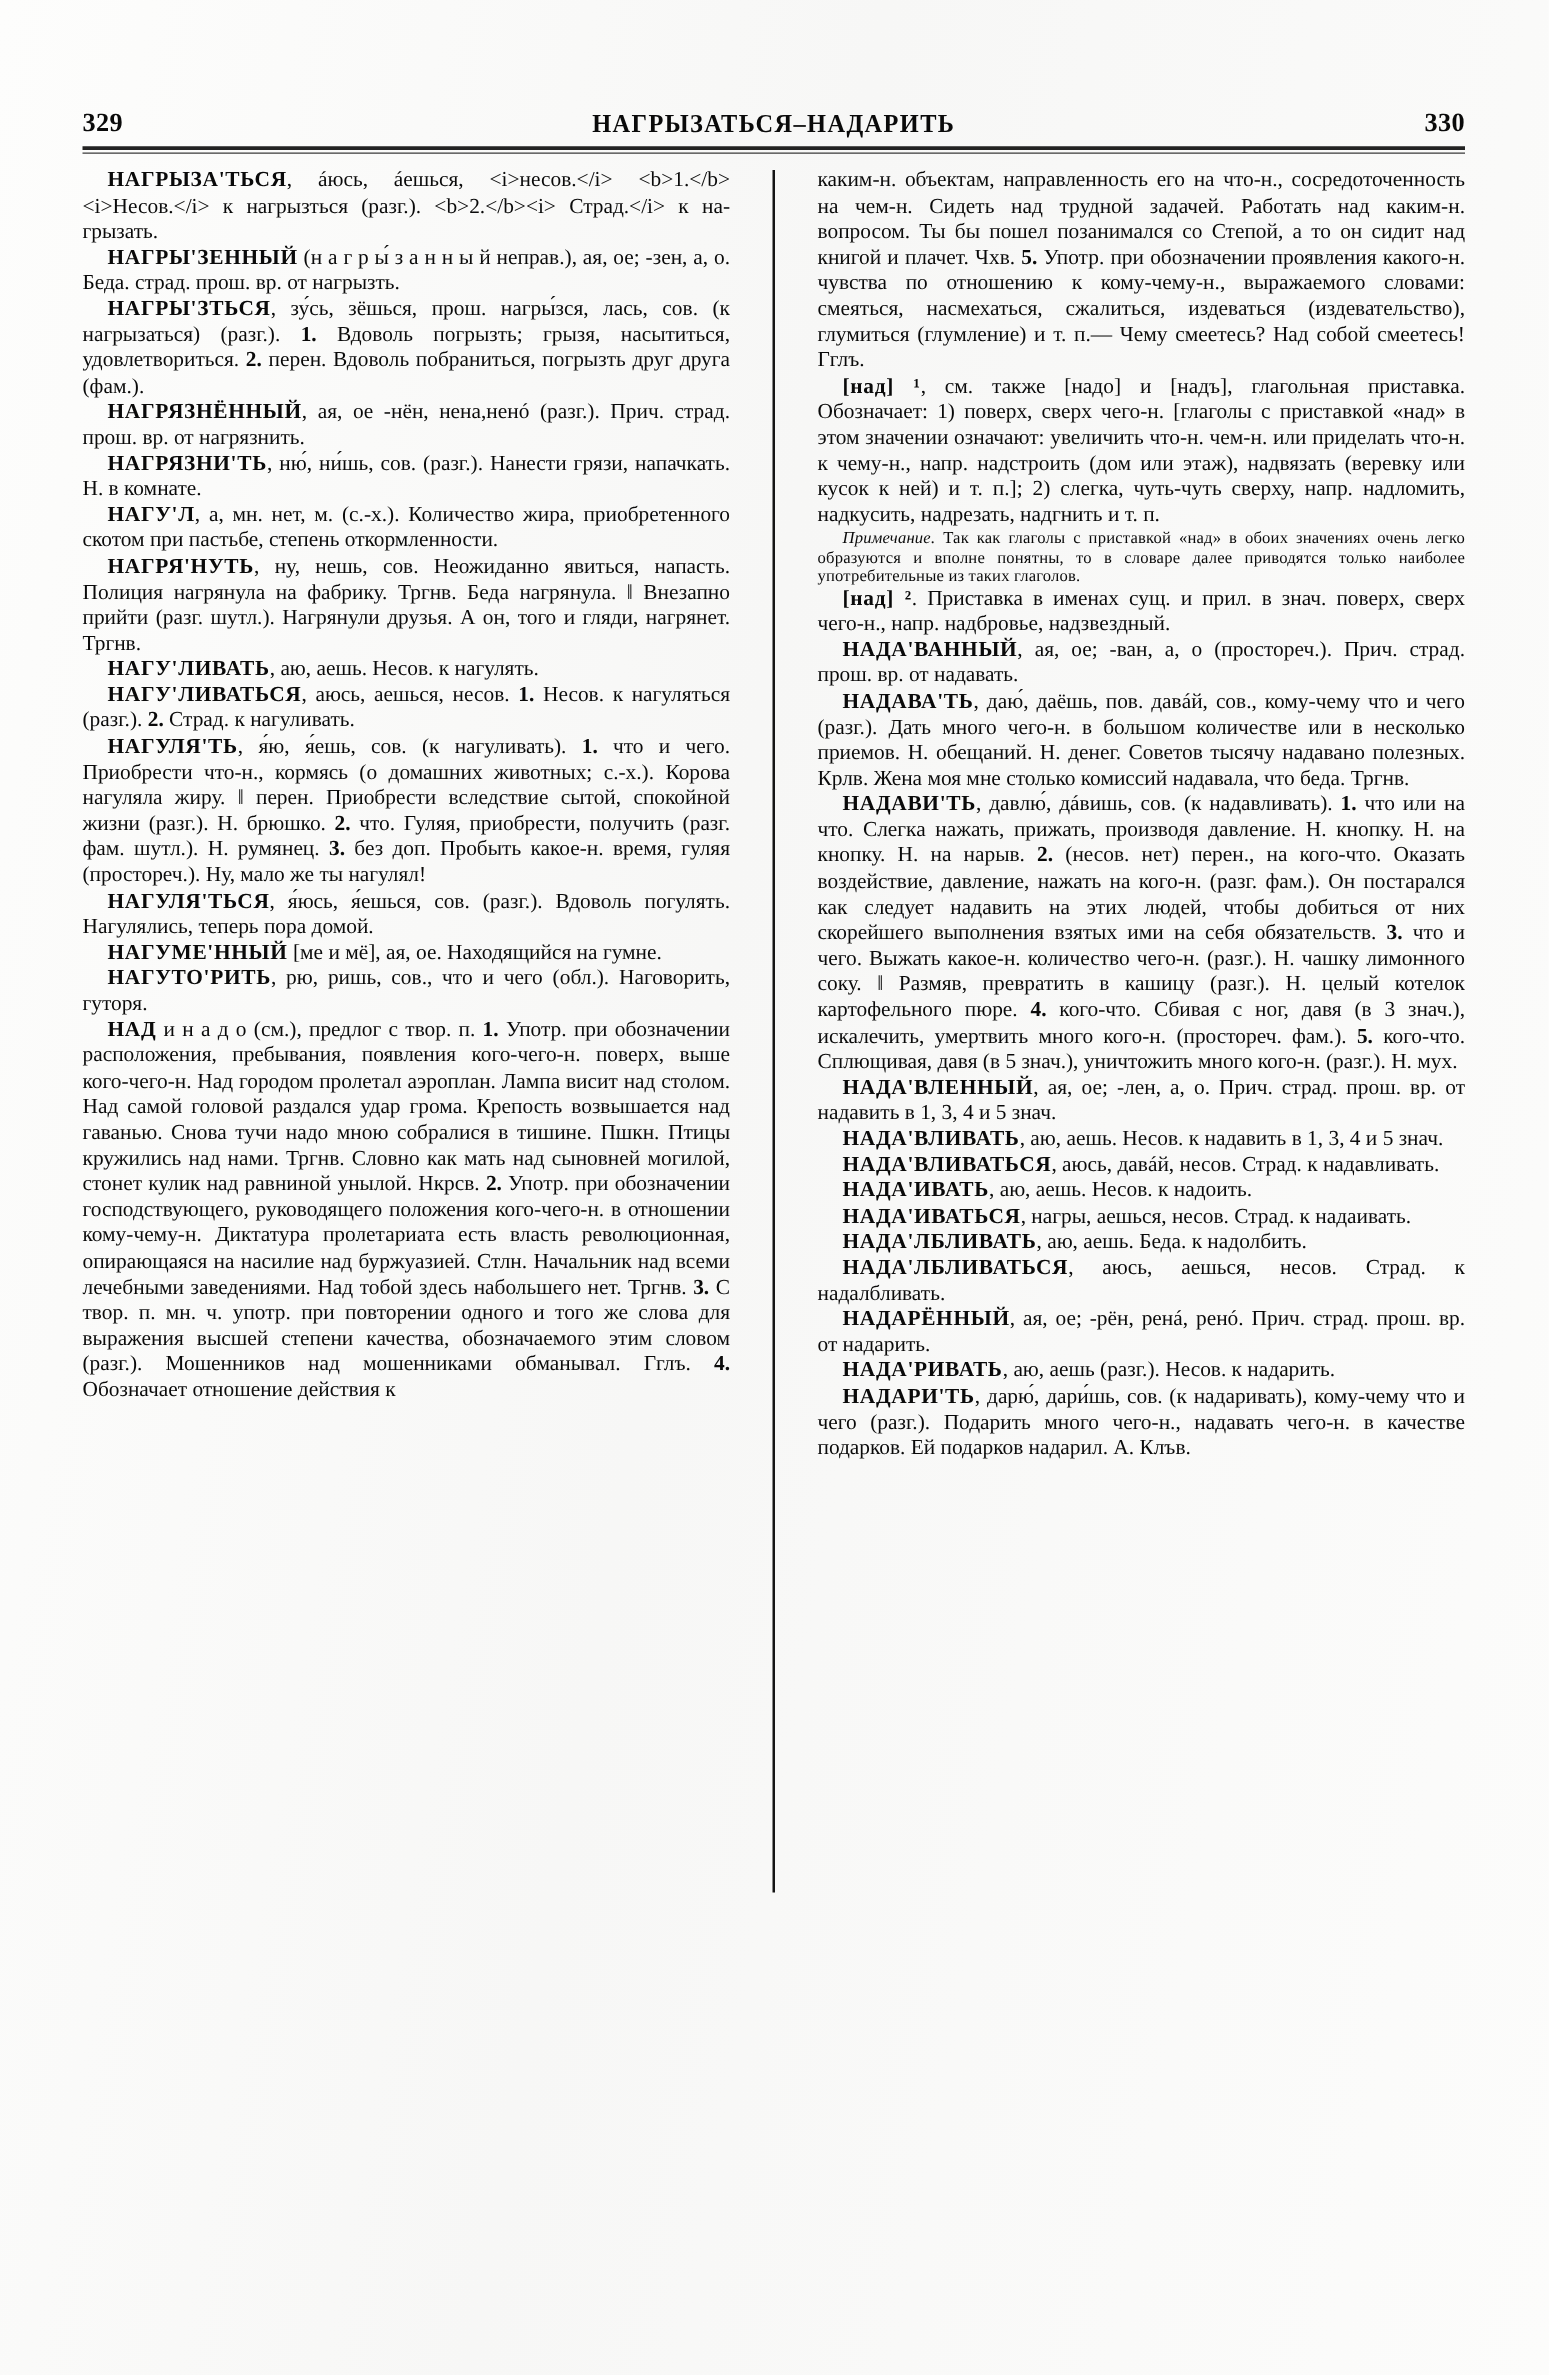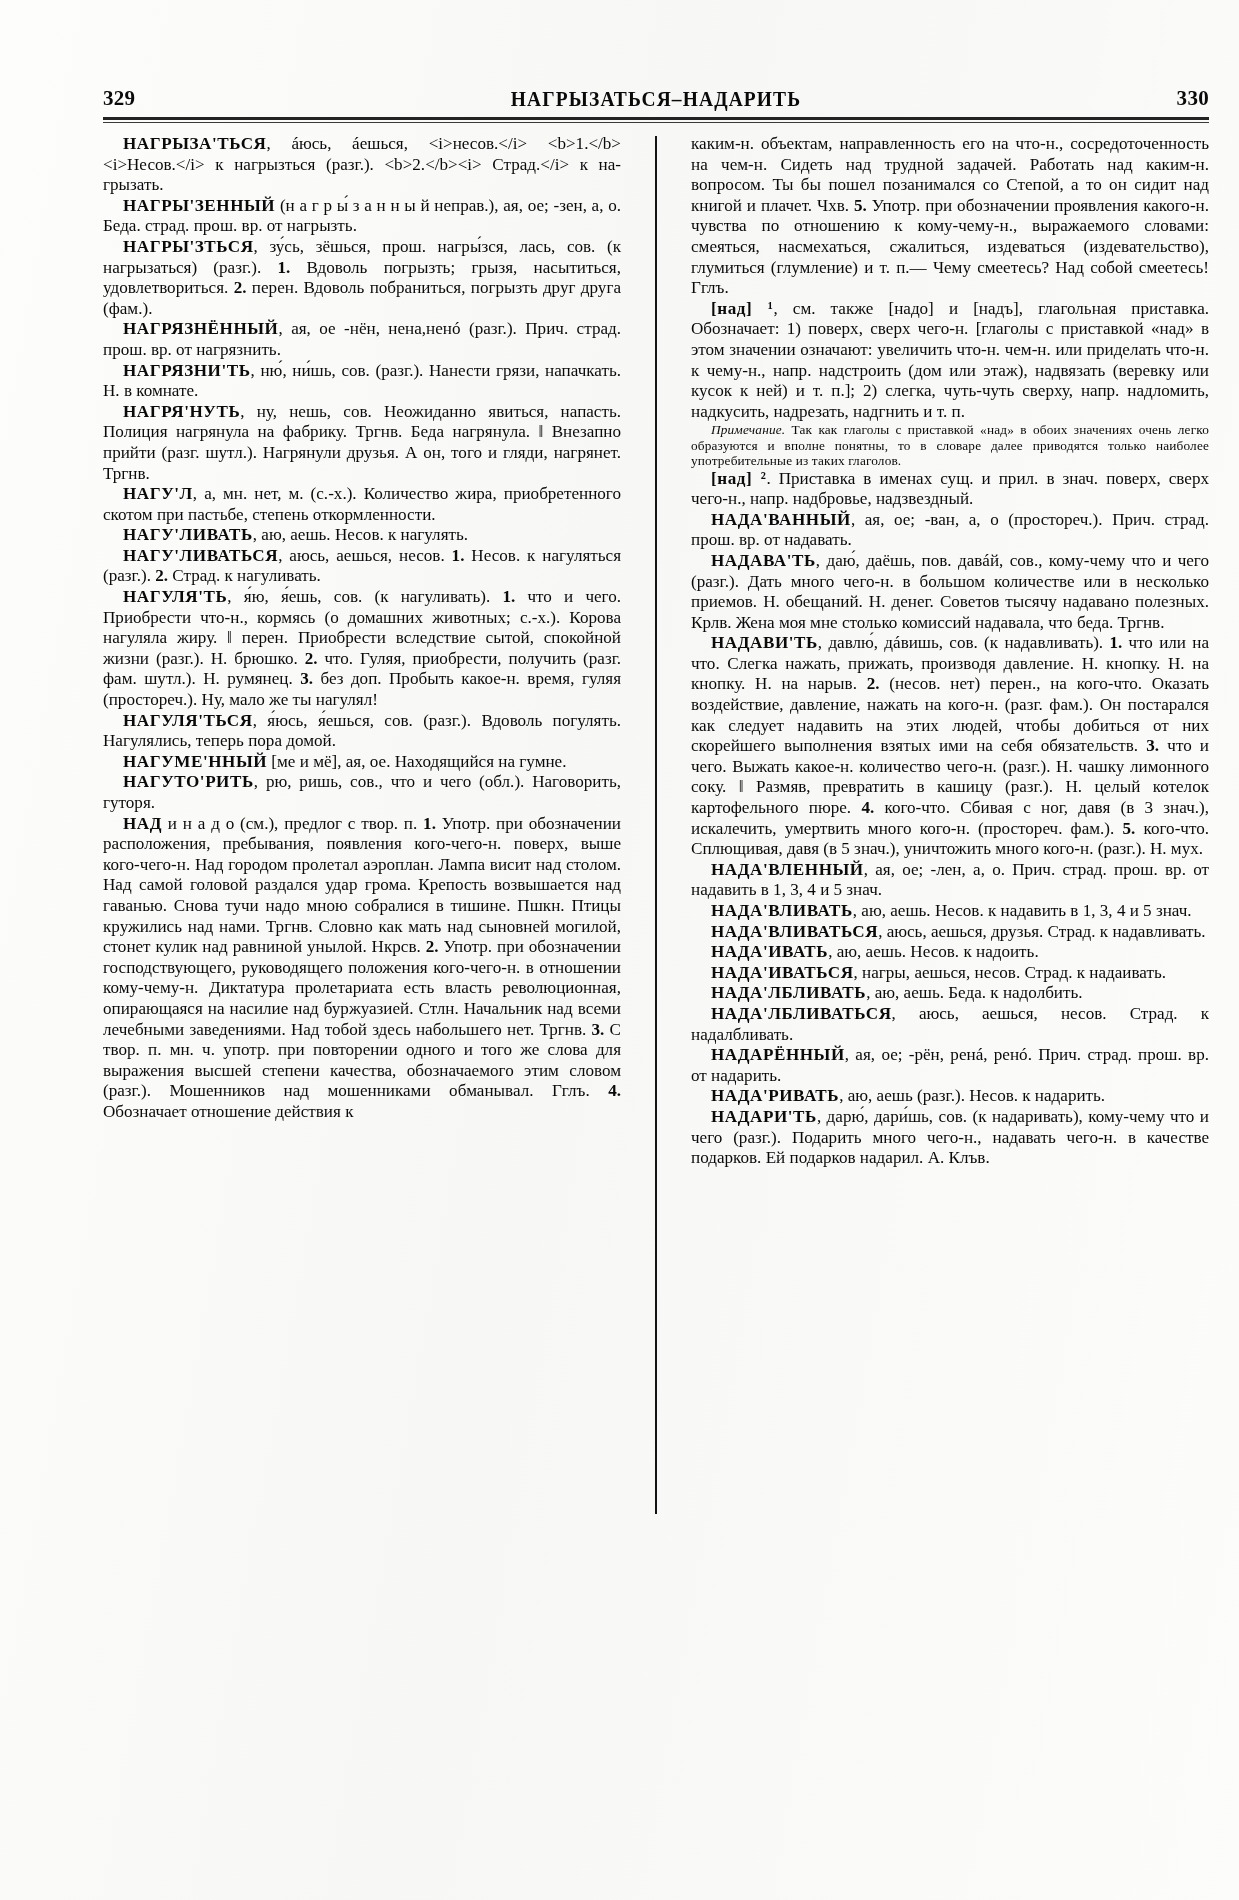--- a/index.html
+++ b/index.html
@@ -28,21 +28,20 @@
     inset: 0;
     background: linear-gradient(100deg, #fdfdfc 0%, #f7f7f6 45%, #fcfcfb 100%);
     pointer-events: none;
   }
 
   .content {
     position: absolute;
     left: 66px;
     top: 86px;
     width: 1106px;
-    margin-left: 37px;
   }
 
   
   .runhead {
     display: flex;
     align-items: flex-end;
     justify-content: space-between;
     font-weight: bold;
     letter-spacing: 0.3px;
   }
@@ -128,22 +127,22 @@
     <div class="rule"></div>
 
     <div class="columns">
 
       <div class="col" id="col-left">
           <p class="entry"><span class="hw">НАГРЫЗА'ТЬСЯ</span><span>, áюсь, áешься, &lt;i&gt;несов.&lt;/i&gt; &lt;b&gt;1.&lt;/b&gt; &lt;i&gt;Несов.&lt;/i&gt; к нагрызться (разг.). &lt;b&gt;2.&lt;/b&gt;&lt;i&gt; Страд.&lt;/i&gt; к на-грызать.</span></p>
           <p class="entry"><span class="hw">НАГРЫ'ЗЕННЫЙ</span><span> (н а г р ы́ з а н н ы й неправ.), ая, ое; -зен, а, о. Беда. страд. прош. вр. от нагрызть.</span></p>
           <p class="entry"><span class="hw">НАГРЫ'ЗТЬСЯ</span><span>, зу́сь, зёшься, прош. нагры́зся, лась, сов. (к нагрызаться) (разг.). <b>1.</b> Вдоволь погрызть; грызя, насытиться, удовлетвориться. <b>2.</b> перен. Вдоволь побраниться, погрызть друг друга (фам.).</span></p>
           <p class="entry"><span class="hw">НАГРЯЗНЁННЫЙ</span><span>, ая, ое -нён, нена,ненó (разг.). Прич. страд. прош. вр. от нагрязнить.</span></p>
           <p class="entry"><span class="hw">НАГРЯЗНИ'ТЬ</span><span>, ню́, ни́шь, сов. (разг.). Нанести грязи, напачкать. Н. в комнате.</span></p>
+          <p class="entry"><span class="hw">НАГУ'Л</span><span>, а, мн. нет, м. (с.-х.). Количество жира, приобретенного скотом при пастьбе, степень откормленности.</span></p>
           <p class="entry"><span class="hw">НАГРЯ'НУТЬ</span><span>, ну, нешь, сов. Неожиданно явиться, напасть. Полиция нагрянула на фабрику. Тргнв. Беда нагрянула. ‖ Внезапно прийти (разг. шутл.). Нагрянули друзья. А он, того и гляди, нагрянет. Тргнв.</span></p>
-          <p class="entry"><span class="hw">НАГУ'Л</span><span>, а, мн. нет, м. (с.-х.). Количество жира, приобретенного скотом при пастьбе, степень откормленности.</span></p>
           <p class="entry"><span class="hw">НАГУ'ЛИВАТЬ</span><span>, аю, аешь. Несов. к нагулять.</span></p>
           <p class="entry"><span class="hw">НАГУ'ЛИВАТЬСЯ</span><span>, аюсь, аешься, несов. <b>1.</b> Несов. к нагуляться (разг.). <b>2.</b> Страд. к нагуливать.</span></p>
           <p class="entry"><span class="hw">НАГУЛЯ'ТЬ</span><span>, я́ю, я́ешь, сов. (к нагуливать). <b>1.</b> что и чего. Приобрести что-н., кормясь (о домашних животных; с.-х.). Корова нагуляла жиру. ‖ перен. Приобрести вследствие сытой, спокойной жизни (разг.). Н. брюшко. <b>2.</b> что. Гуляя, приобрести, получить (разг. фам. шутл.). Н. румянец. <b>3.</b> без доп. Пробыть какое-н. время, гуляя (простореч.). Ну, мало же ты нагулял!</span></p>
           <p class="entry"><span class="hw">НАГУЛЯ'ТЬСЯ</span><span>, я́юсь, я́ешься, сов. (разг.). Вдоволь погулять. Нагулялись, теперь пора домой.</span></p>
           <p class="entry"><span class="hw">НАГУМЕ'ННЫЙ</span><span> [ме и мё], ая, ое. Находящийся на гумне.</span></p>
           <p class="entry"><span class="hw">НАГУТО'РИТЬ</span><span>, рю, ришь, сов., что и чего (обл.). Наговорить, гуторя.</span></p>
           <p class="entry"><span class="hw">НАД</span><span> и н а д о (см.), предлог с твор. п. <b>1.</b> Употр. при обозначении расположения, пребывания, появления кого-чего-н. поверх, выше кого-чего-н. Над городом пролетал аэроплан. Лампа висит над столом. Над самой головой раздался удар грома. Крепость возвышается над гаванью. Снова тучи надо мною собралися в тишине. Пшкн. Птицы кружились над нами. Тргнв. Словно как мать над сыновней могилой, стонет кулик над равниной унылой. Нкрсв. <b>2.</b> Употр. при обозначении господствующего, руководящего положения кого-чего-н. в отношении кому-чему-н. Диктатура пролетариата есть власть революционная, опирающаяся на насилие над буржуазией. Стлн. Начальник над всеми лечебными заведениями. Над тобой здесь набольшего нет. Тргнв. <b>3.</b> С твор. п. мн. ч. употр. при повторении одного и того же слова для выражения высшей степени качества, обозначаемого этим словом (разг.). Мошенников над мошенниками обманывал. Гглъ. <b>4.</b> Обозначает отношение действия к</span></p>
         </div>
 
       <div class="gutter">
@@ -153,21 +152,21 @@
       <div class="col" id="col-right">
           <p class="entry cont"><span>каким-н. объектам, направленность его на что-н., сосредоточенность на чем-н. Сидеть над трудной задачей. Работать над каким-н. вопросом. Ты бы пошел позанимался со Степой, а то он сидит над книгой и плачет. Чхв. <b>5.</b> Употр. при обозначении проявления какого-н. чувства по отношению к кому-чему-н., выражаемого словами: смеяться, насмехаться, сжалиться, издеваться (издевательство), глумиться (глумление) и т. п.— Чему смеетесь? Над собой смеетесь! Гглъ.</span></p>
           <p class="entry"><span class="hw">[над] ¹</span><span>, см. также [надо] и [надъ], глагольная приставка. Обозначает: 1) поверх, сверх чего-н. [глаголы с приставкой «над» в этом значении означают: увеличить что-н. чем-н. или приделать что-н. к чему-н., напр. надстроить (дом или этаж), надвязать (веревку или кусок к ней) и т. п.]; 2) слегка, чуть-чуть сверху, напр. надломить, надкусить, надрезать, надгнить и т. п.</span></p>
           <p class="entry note"><i>Примечание.</i><span> Так как глаголы с приставкой «над» в обоих значениях очень легко образуются и вполне понятны, то в словаре далее приводятся только наиболее употребительные из таких глаголов.</span></p>
           <p class="entry"><span class="hw">[над] ²</span><span>. Приставка в именах сущ. и прил. в знач. поверх, сверх чего-н., напр. надбровье, надзвездный.</span></p>
           <p class="entry"><span class="hw">НАДА'ВАННЫЙ</span><span>, ая, ое; -ван, а, о (простореч.). Прич. страд. прош. вр. от надавать.</span></p>
           <p class="entry"><span class="hw">НАДАВА'ТЬ</span><span>, даю́, даёшь, пов. давáй, сов., кому-чему что и чего (разг.). Дать много чего-н. в большом количестве или в несколько приемов. Н. обещаний. Н. денег. Советов тысячу надавано полезных. Крлв. Жена моя мне столько комиссий надавала, что беда. Тргнв.</span></p>
           <p class="entry"><span class="hw">НАДАВИ'ТЬ</span><span>, давлю́, дáвишь, сов. (к надавливать). <b>1.</b> что или на что. Слегка нажать, прижать, производя давление. Н. кнопку. Н. на кнопку. Н. на нарыв. <b>2.</b> (несов. нет) перен., на кого-что. Оказать воздействие, давление, нажать на кого-н. (разг. фам.). Он постарался как следует надавить на этих людей, чтобы добиться от них скорейшего выполнения взятых ими на себя обязательств. <b>3.</b> что и чего. Выжать какое-н. количество чего-н. (разг.). Н. чашку лимонного соку. ‖ Размяв, превратить в кашицу (разг.). Н. целый котелок картофельного пюре. <b>4.</b> кого-что. Сбивая с ног, давя (в 3 знач.), искалечить, умертвить много кого-н. (простореч. фам.). <b>5.</b> кого-что. Сплющивая, давя (в 5 знач.), уничтожить много кого-н. (разг.). Н. мух.</span></p>
           <p class="entry"><span class="hw">НАДА'ВЛЕННЫЙ</span><span>, ая, ое; -лен, а, о. Прич. страд. прош. вр. от надавить в 1, 3, 4 и 5 знач.</span></p>
           <p class="entry"><span class="hw">НАДА'ВЛИВАТЬ</span><span>, аю, аешь. Несов. к надавить в 1, 3, 4 и 5 знач.</span></p>
-          <p class="entry"><span class="hw">НАДА'ВЛИВАТЬСЯ</span><span>, аюсь, аешься, друзья. Страд. к надавливать.</span></p>
+          <p class="entry"><span class="hw">НАДА'ВЛИВАТЬСЯ</span><span>, аюсь, давáй, несов. Страд. к надавливать.</span></p>
           <p class="entry"><span class="hw">НАДА'ИВАТЬ</span><span>, аю, аешь. Несов. к надоить.</span></p>
           <p class="entry"><span class="hw">НАДА'ИВАТЬСЯ</span><span>, нагры, аешься, несов. Страд. к надаивать.</span></p>
           <p class="entry"><span class="hw">НАДА'ЛБЛИВАТЬ</span><span>, аю, аешь. Беда. к надолбить.</span></p>
           <p class="entry"><span class="hw">НАДА'ЛБЛИВАТЬСЯ</span><span>, аюсь, аешься, несов. Страд. к надалбливать.</span></p>
           <p class="entry"><span class="hw">НАДАРЁННЫЙ</span><span>, ая, ое; -рён, ренá, ренó. Прич. страд. прош. вр. от надарить.</span></p>
           <p class="entry"><span class="hw">НАДА'РИВАТЬ</span><span>, аю, аешь (разг.). Несов. к надарить.</span></p>
           <p class="entry"><span class="hw">НАДАРИ'ТЬ</span><span>, дарю́, дари́шь, сов. (к надаривать), кому-чему что и чего (разг.). Подарить много чего-н., надавать чего-н. в качестве подарков. Ей подарков надарил. А. Клъв.</span></p>
         </div>
 
     </div>

